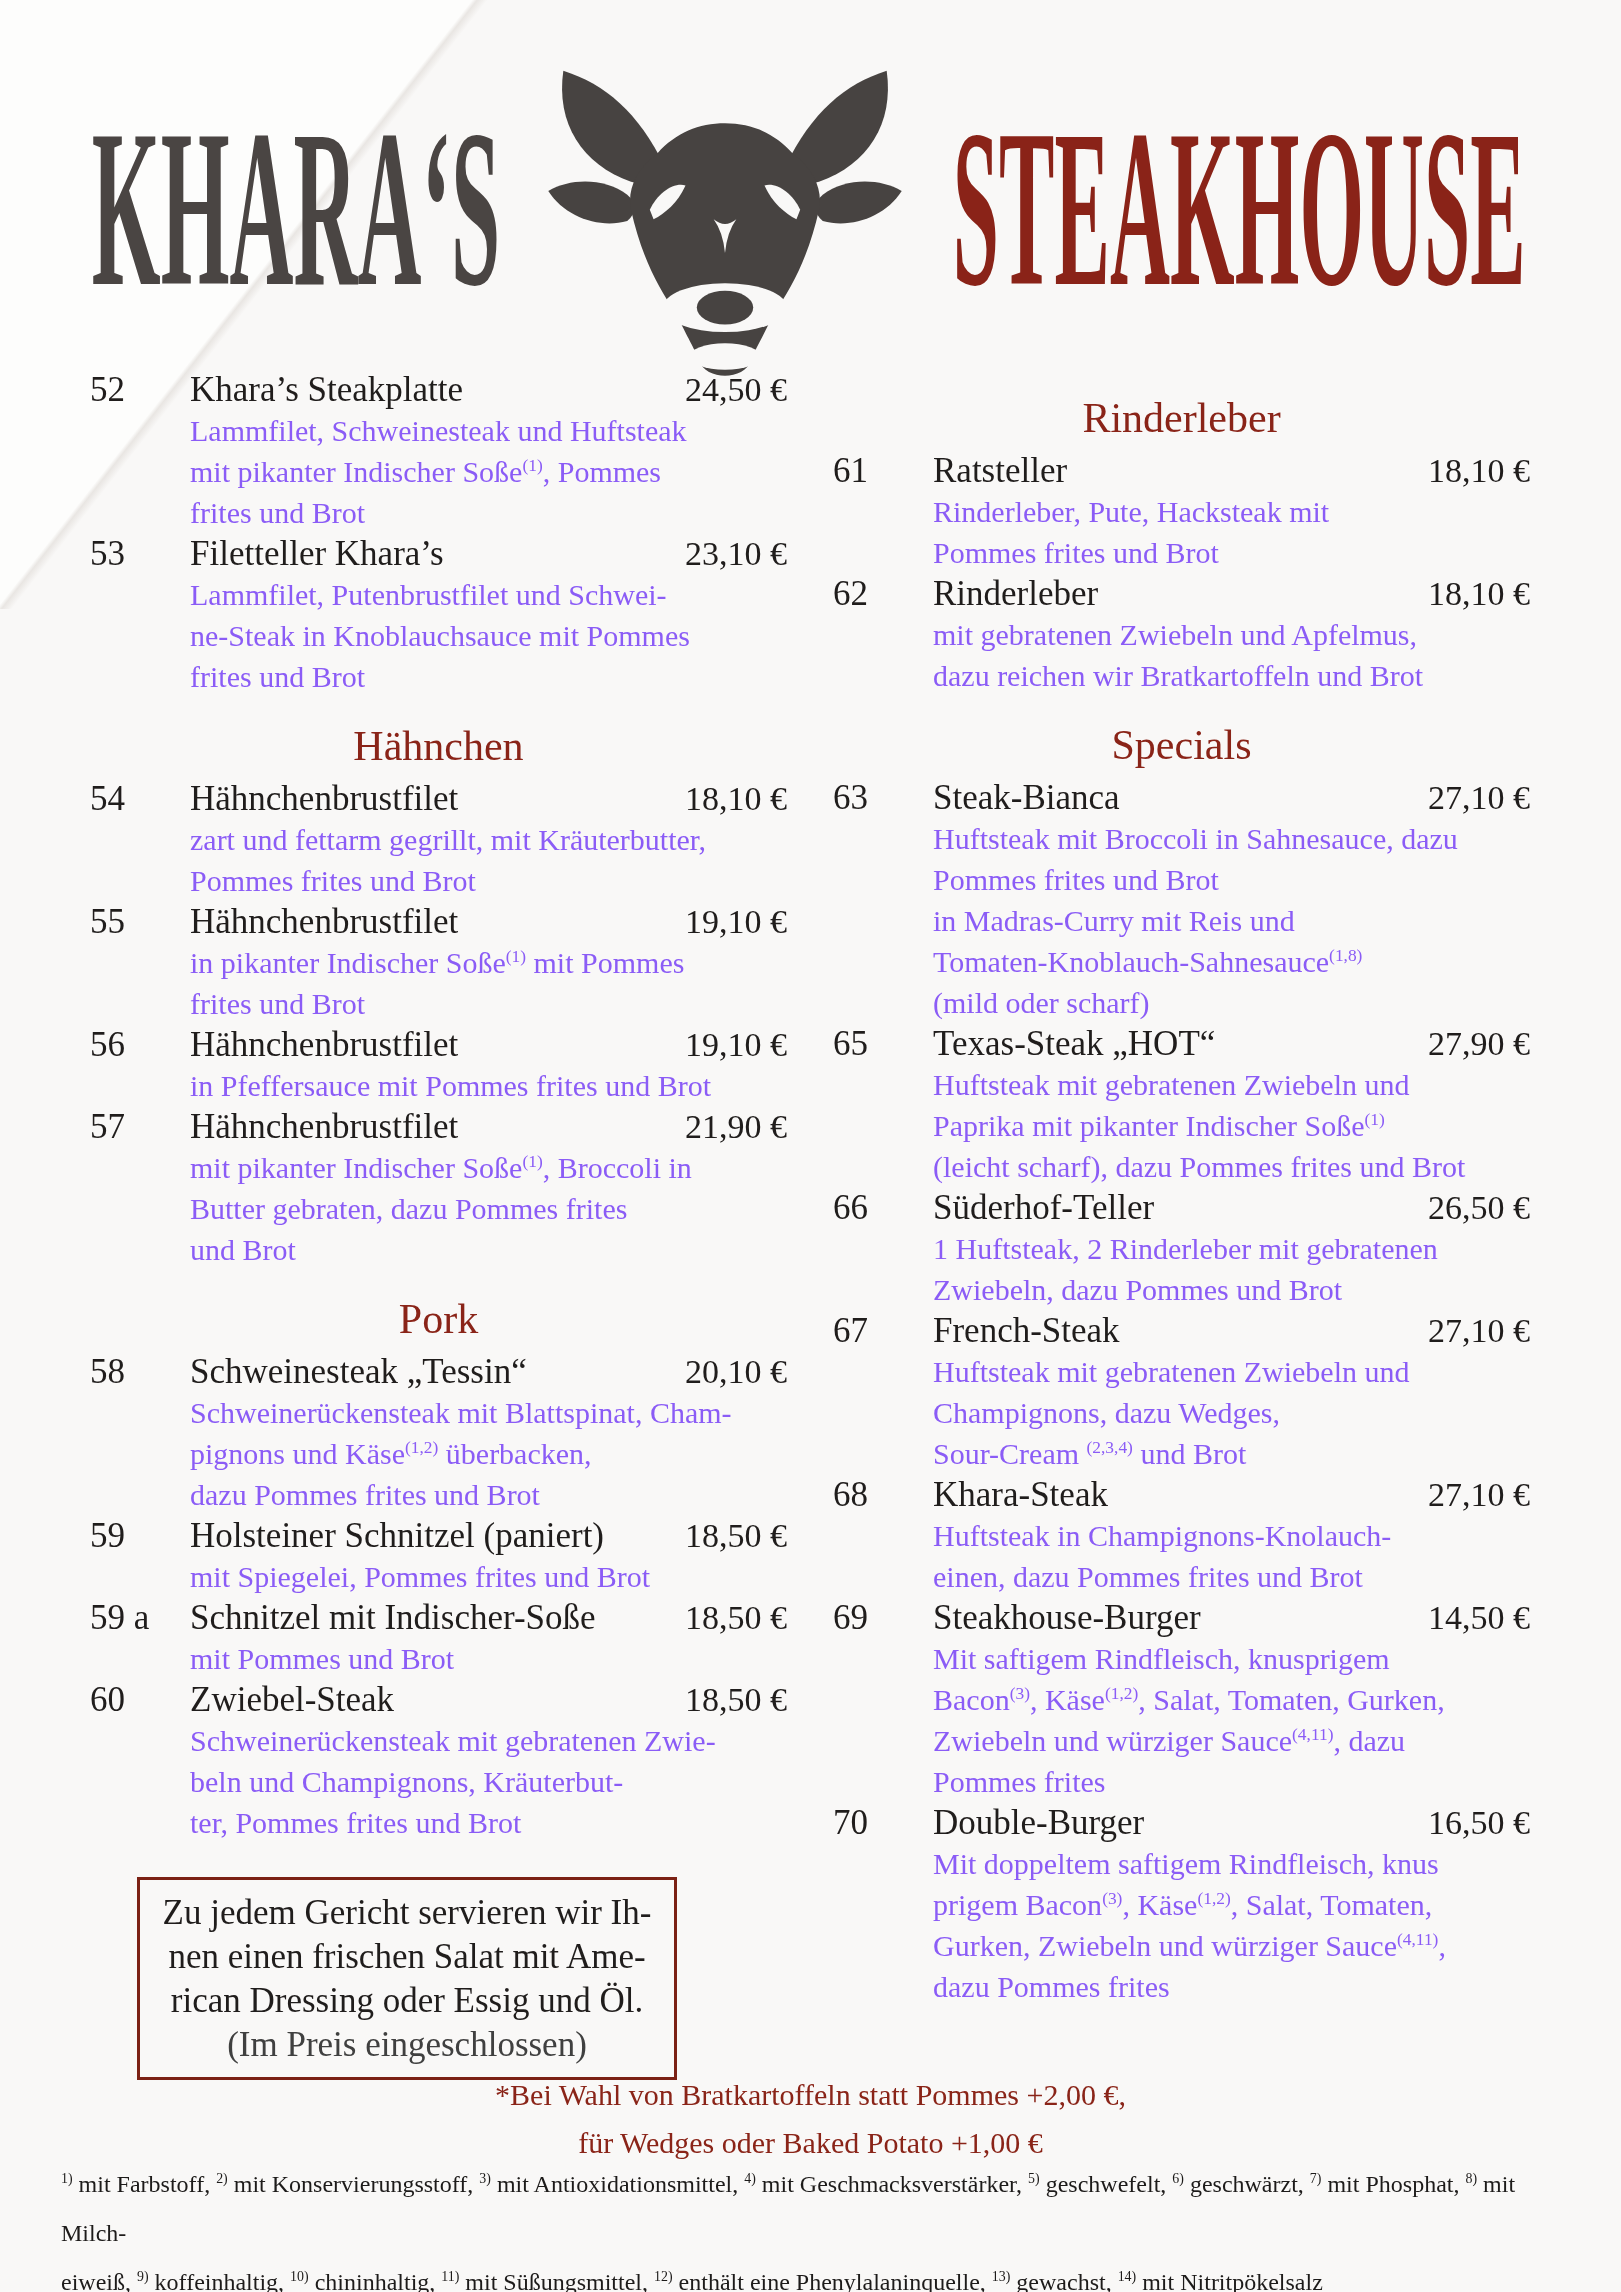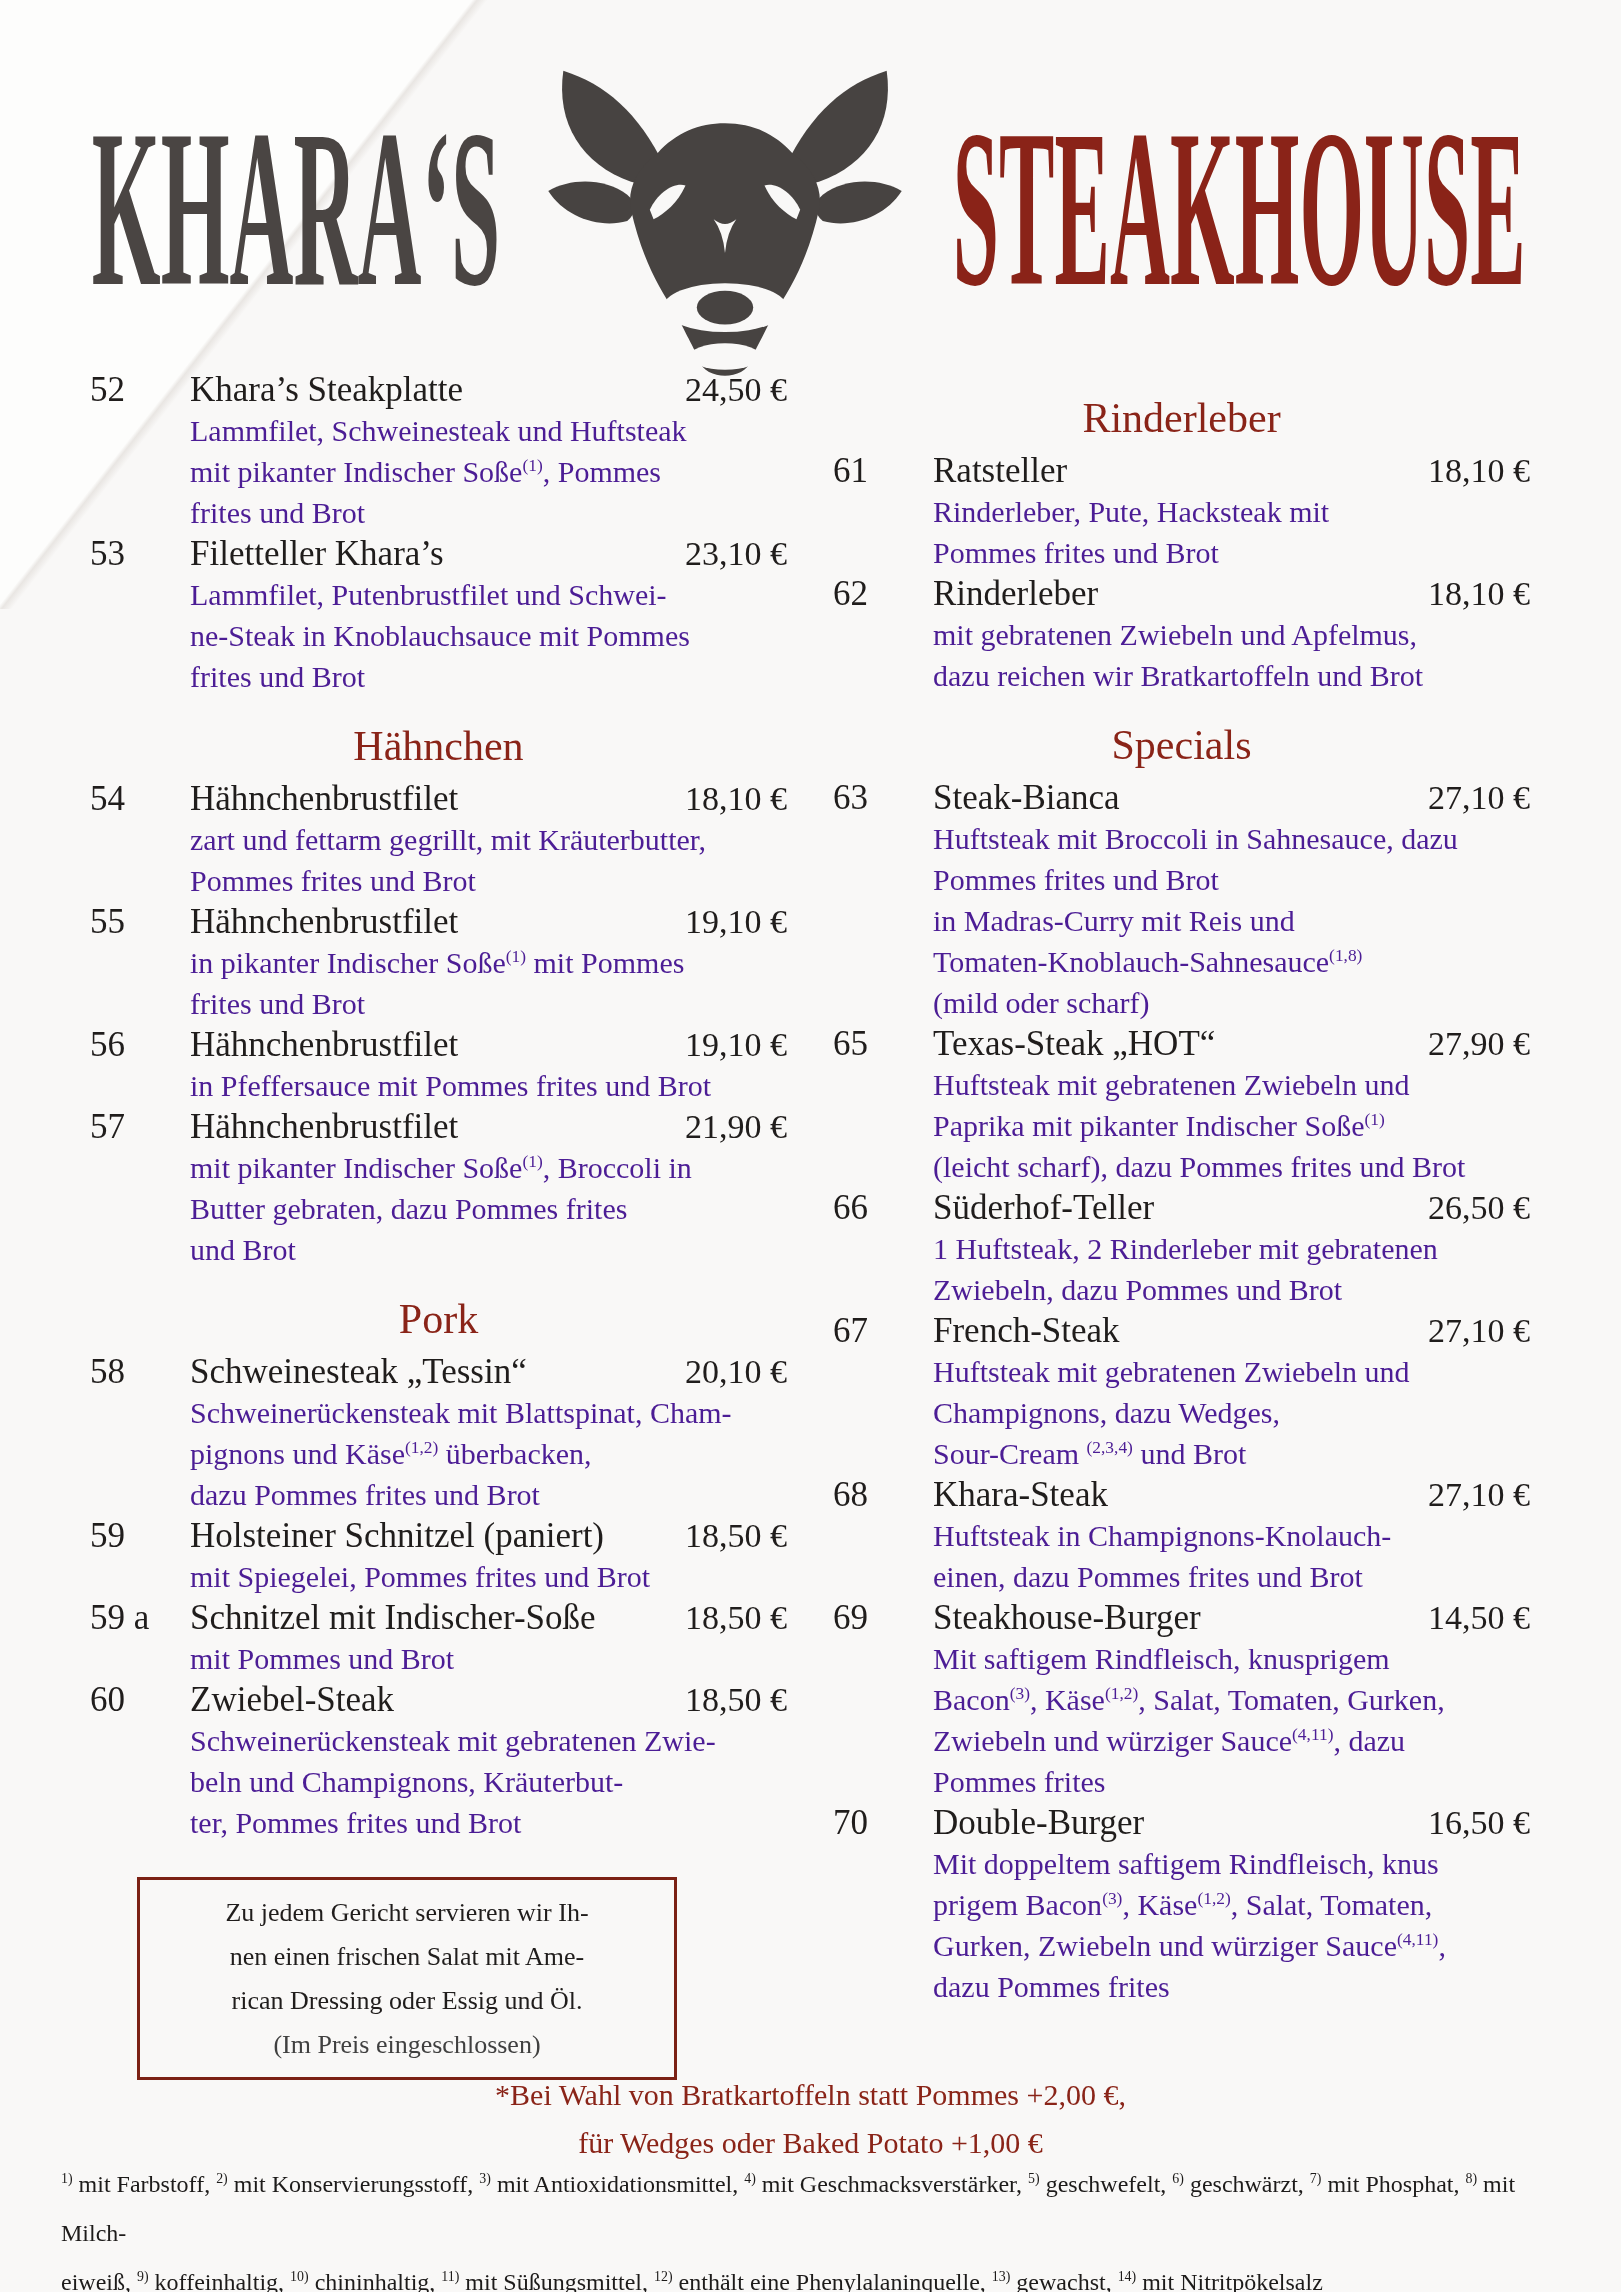--- a/index.html
+++ b/index.html
@@ -23,26 +23,26 @@
   .section-head{
     text-align:center;font-size:42px;line-height:45px;color:#8a2418;
     margin:27px 0 9px;
   }
   .item-row{display:flex;align-items:baseline;font-size:35px;line-height:41px;}
   .item-num{width:100px;flex:none;}
   .item-title{flex:1;white-space:nowrap;}
   .item-price{flex:none;white-space:nowrap;font-size:34px;}
   .item-desc{
     margin-left:100px;font-size:30px;line-height:41px;white-space:pre-line;
-    color:#4c1d95;
+    color:#8b5cf6;
   }
   sup{font-size:58%;line-height:0;vertical-align:super;letter-spacing:0;}
   .salad-box{
     margin:34px 0 0 47px;width:502px;border:3.6px solid #7b2114;
-    padding:10.7px 16px;text-align:center;font-size:26px;line-height:44px;
+    padding:10.7px 16px;text-align:center;font-size:35px;line-height:44px;
   }
   .salad-box .lines{white-space:pre-line;}
   .salad-box .highlight{color:#404040;}
   .surcharge{
     position:absolute;top:2071px;left:0;width:1621px;text-align:center;
     color:#8a2418;font-size:30px;line-height:48px;
   }
   .footnotes{
     position:absolute;top:2160px;left:61px;width:1522px;
     font-size:24px;line-height:49px;white-space:pre-line;color:#1d1b1a;

